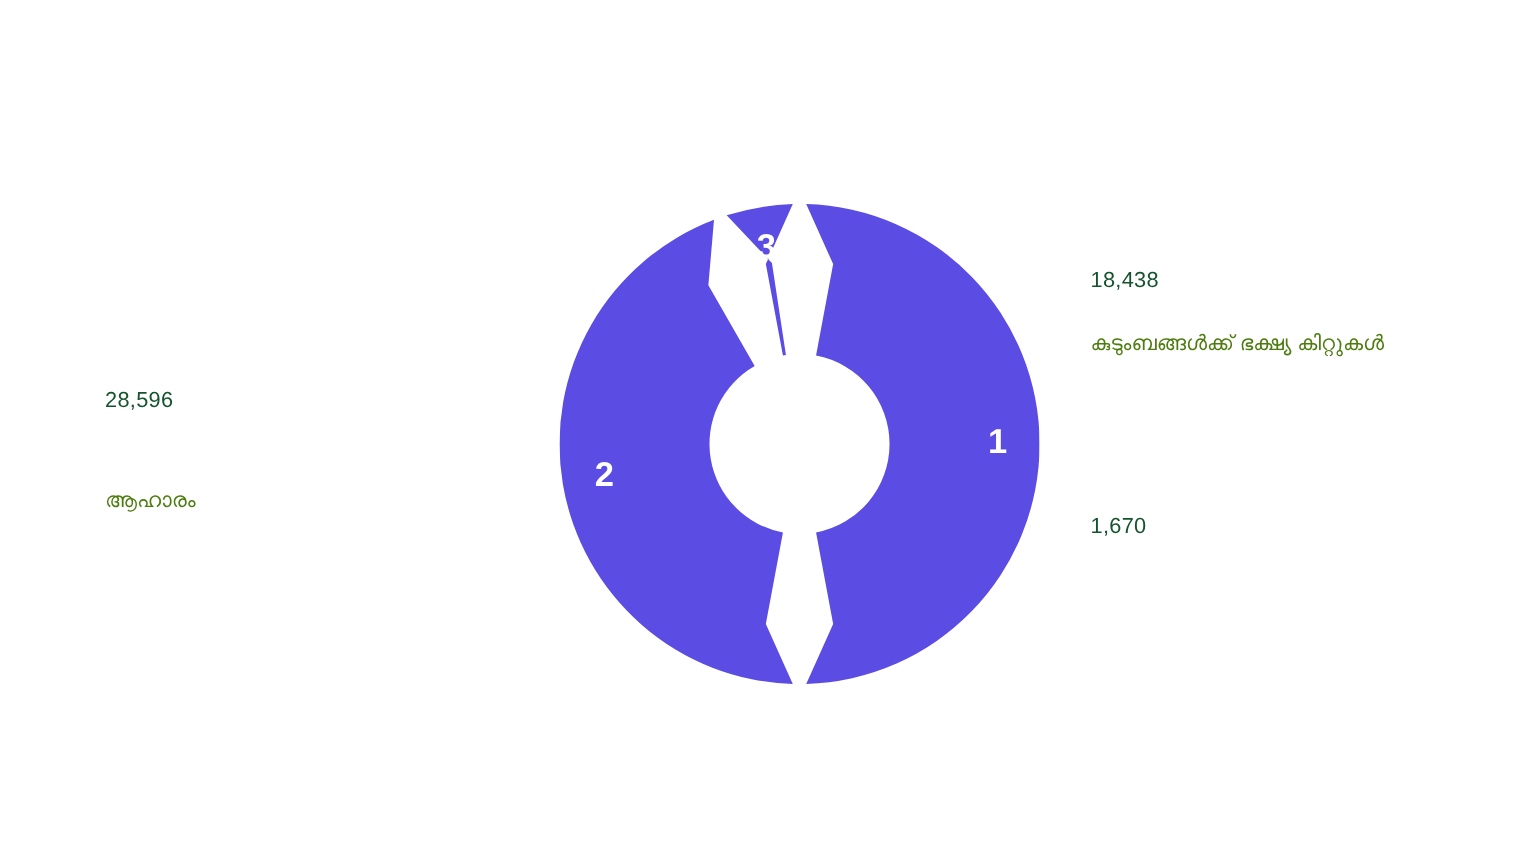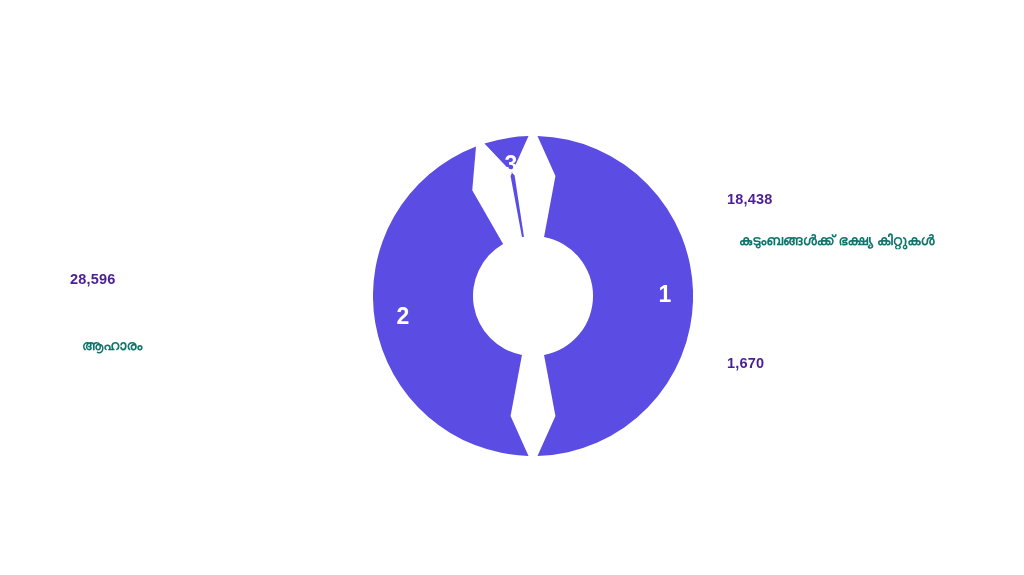--- a/index.html
+++ b/index.html
@@ -45,32 +45,32 @@
     text-anchor: middle;
     dominant-baseline: middle;
   }
 
   
   .callout {
     position: absolute;
   }
   .callout-value {
     font-size: 14.5px;
-    font-weight: 700;
-    color: #4c1d95;
+    font-weight: 400;
+    color: #14532d;
     letter-spacing: 0.2px;
     line-height: 1.2;
-    margin: 16px 0 20px 0;
+    margin: 4px 0 20px 0;
   }
   .callout-name {
     font-size: 14px;
-    font-weight: 700;
-    color: #0f766e;
+    font-weight: 400;
+    color: #4d7c0f;
     line-height: 1.75;
-    margin: 12px;
+    margin: 0;
   }
 
   #callout-left {
     left: 70px;
     top: 255px;
     width: 250px;
   }
   #callout-top-right {
     left: 727px;
     top: 175px;

